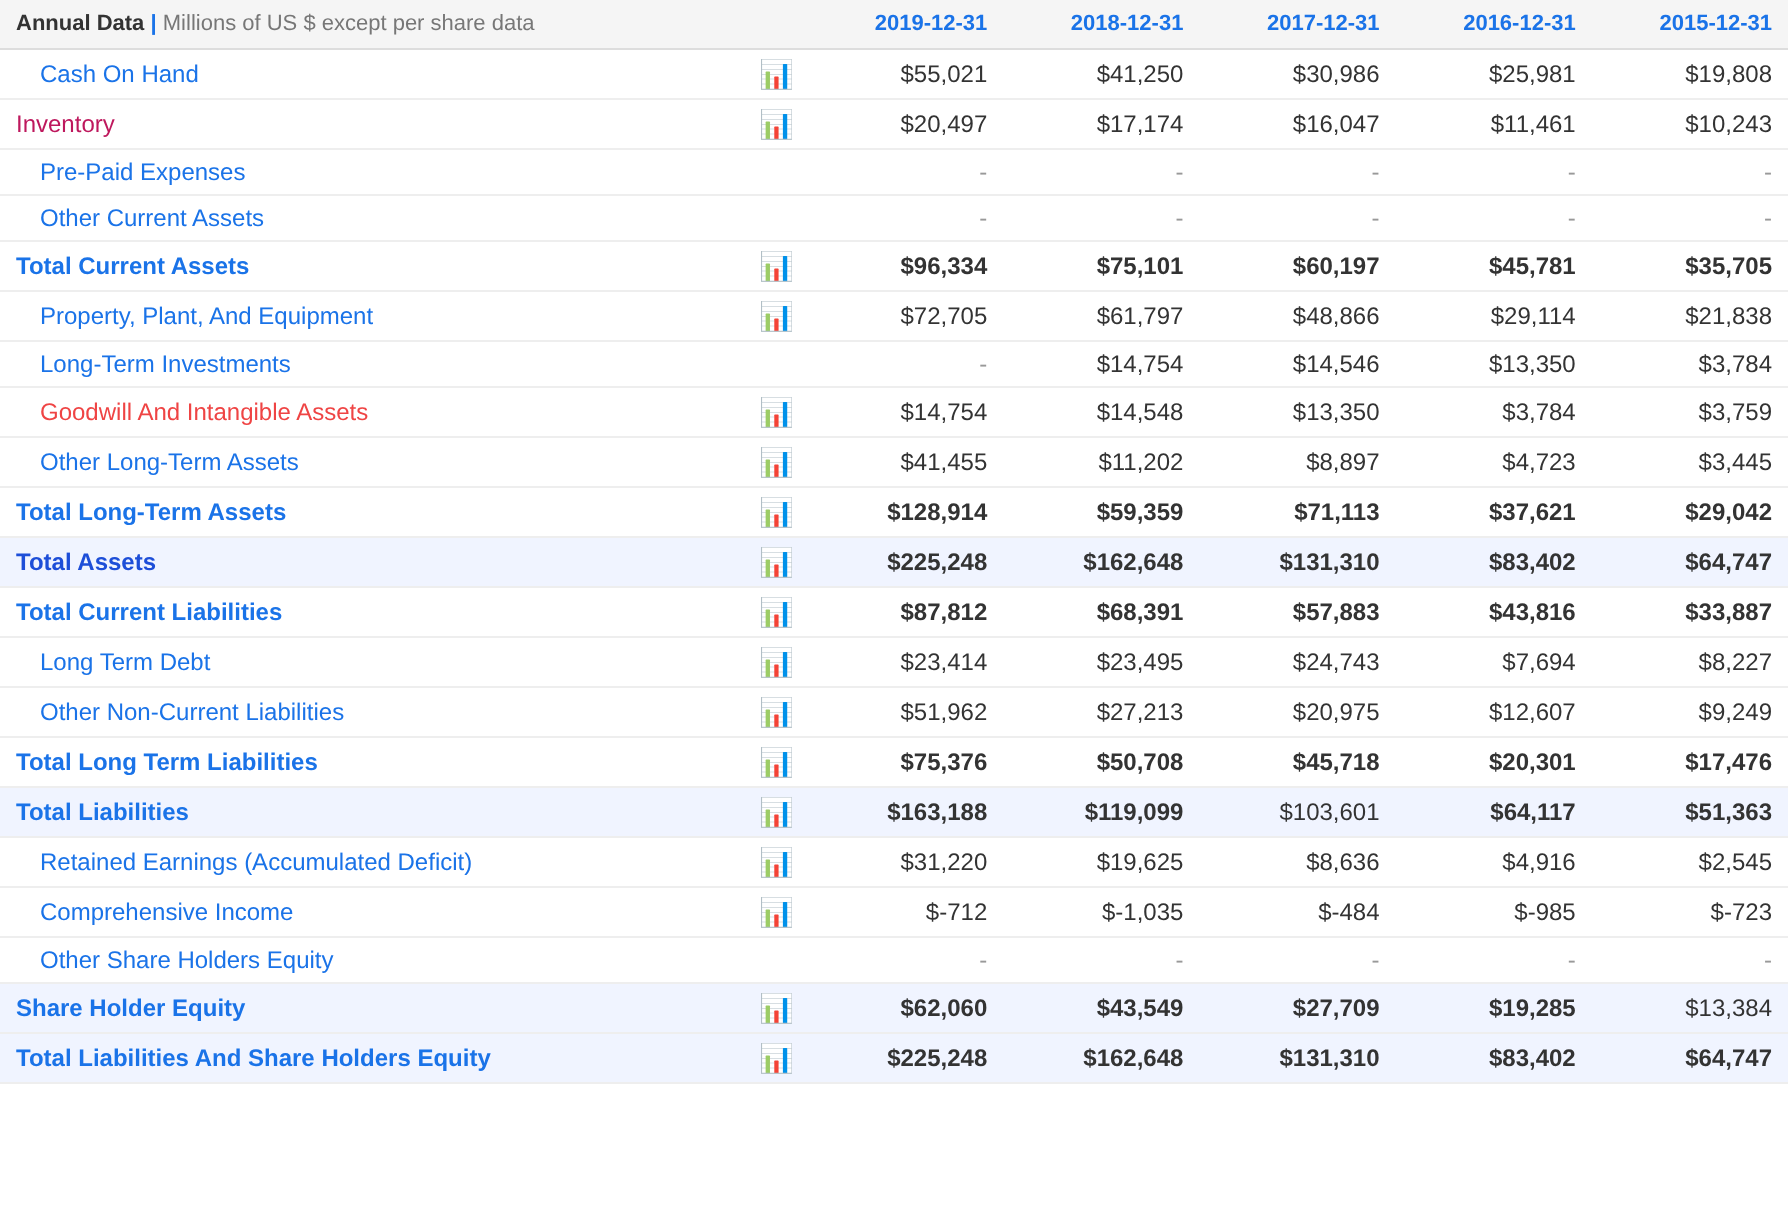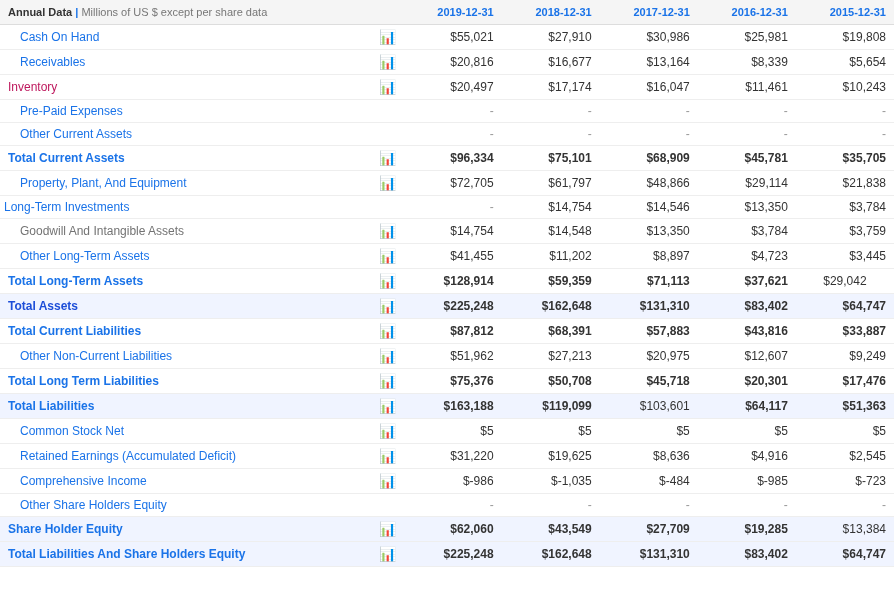--- a/index.html
+++ b/index.html
@@ -40,33 +40,24 @@
         <th style="cursor:pointer; color:#1a73e8;">2017-12-31</th>
         <th style="cursor:pointer; color:#1a73e8;">2016-12-31</th>
         <th style="cursor:pointer; color:#1a73e8;">2015-12-31</th>
       </tr>
     </thead>
     <tbody id="table-body">
     <tr style="background: rgb(255, 255, 255);">
           <td style="padding-left: 20px; font-weight: normal; color: rgb(26, 115, 232); cursor: pointer;">Cash On Hand</td>
           <td style="text-align: center; padding: 4px;"><span style="display: inline-block; cursor: pointer; font-size: 14px; color: rgb(136, 136, 136);">📊</span></td>
           <td style="font-weight: normal;">$55,021</td>
-          <td style="font-weight: normal;">$27,910</td>
+          <td style="font-weight: normal;">$41,250</td>
           <td style="font-weight: normal;">$30,986</td>
           <td style="font-weight: normal;">$25,981</td>
           <td style="font-weight: normal;">$19,808</td>
-        </tr>
-        <tr style="background: rgb(255, 255, 255);">
-          <td style="padding-left: 20px; font-weight: normal; color: rgb(26, 115, 232); cursor: pointer;">Receivables</td>
-          <td style="text-align: center; padding: 4px;"><span style="display: inline-block; cursor: pointer; font-size: 14px; color: rgb(136, 136, 136);">📊</span></td>
-          <td style="font-weight: normal;">$20,816</td>
-          <td style="font-weight: normal;">$16,677</td>
-          <td style="font-weight: normal;">$13,164</td>
-          <td style="font-weight: normal;">$8,339</td>
-          <td style="font-weight: normal;">$5,654</td>
         </tr>
         <tr style="background: rgb(255, 255, 255);">
           <td style="font-weight: normal; color: #be185d; cursor: pointer;">Inventory</td>
           <td style="text-align: center; padding: 4px;"><span style="display: inline-block; cursor: pointer; font-size: 14px; color: rgb(136, 136, 136);">📊</span></td>
           <td style="font-weight: normal;">$20,497</td>
           <td style="font-weight: normal;">$17,174</td>
           <td style="font-weight: normal;">$16,047</td>
           <td style="font-weight: normal;">$11,461</td>
           <td style="font-weight: normal;">$10,243</td>
         </tr>
@@ -86,44 +77,44 @@
           <td style="font-weight: normal; color: rgb(153, 153, 153);">-</td>
           <td style="font-weight: normal; color: rgb(153, 153, 153);">-</td>
           <td style="font-weight: normal; color: rgb(153, 153, 153);">-</td>
           <td style="font-weight: normal; color: rgb(153, 153, 153);">-</td>
         </tr>
         <tr style="background: rgb(255, 255, 255);">
           <td style="padding-left: 8px; font-weight: bold; color: rgb(26, 115, 232); cursor: pointer;">Total Current Assets</td>
           <td style="text-align: center; padding: 4px;"><span style="display: inline-block; cursor: pointer; font-size: 14px; color: rgb(136, 136, 136);">📊</span></td>
           <td style="font-weight: bold;">$96,334</td>
           <td style="font-weight: bold;">$75,101</td>
-          <td style="font-weight: bold;">$68,909</td>
+          <td style="font-weight: bold;">$60,197</td>
           <td style="font-weight: bold;">$45,781</td>
           <td style="font-weight: bold;">$35,705</td>
         </tr>
         <tr style="background: rgb(255, 255, 255);">
           <td style="padding-left: 20px; font-weight: normal; color: rgb(26, 115, 232); cursor: pointer;">Property, Plant, And Equipment</td>
           <td style="text-align: center; padding: 4px;"><span style="display: inline-block; cursor: pointer; font-size: 14px; color: rgb(136, 136, 136);">📊</span></td>
           <td style="font-weight: normal;">$72,705</td>
           <td style="font-weight: normal;">$61,797</td>
           <td style="font-weight: normal;">$48,866</td>
           <td style="font-weight: normal;">$29,114</td>
           <td style="font-weight: normal;">$21,838</td>
         </tr>
         <tr style="background: rgb(255, 255, 255);">
-          <td style="padding-left: 4px; font-weight: normal; color: rgb(26, 115, 232); cursor: pointer;">Long-Term Investments</td>
+          <td style="padding-left: 20px; font-weight: normal; color: rgb(26, 115, 232); cursor: pointer;">Long-Term Investments</td>
           <td style="text-align: center; padding: 4px;"></td>
           <td style="font-weight: normal; color: rgb(153, 153, 153);">-</td>
           <td style="font-weight: normal;">$14,754</td>
           <td style="font-weight: normal;">$14,546</td>
           <td style="font-weight: normal;">$13,350</td>
           <td style="font-weight: normal;">$3,784</td>
         </tr>
         <tr style="background: rgb(255, 255, 255);">
-          <td style="padding-left: 20px; font-weight: normal; color: #737373; cursor: pointer;">Goodwill And Intangible Assets</td>
+          <td style="padding-left: 20px; font-weight: normal; color: #ef4444; cursor: pointer;">Goodwill And Intangible Assets</td>
           <td style="text-align: center; padding: 4px;"><span style="display: inline-block; cursor: pointer; font-size: 14px; color: rgb(136, 136, 136);">📊</span></td>
           <td style="font-weight: normal;">$14,754</td>
           <td style="font-weight: normal;">$14,548</td>
           <td style="font-weight: normal;">$13,350</td>
           <td style="font-weight: normal;">$3,784</td>
           <td style="font-weight: normal;">$3,759</td>
         </tr>
         <tr style="background: rgb(255, 255, 255);">
           <td style="padding-left: 20px; font-weight: normal; color: rgb(26, 115, 232); cursor: pointer;">Other Long-Term Assets</td>
           <td style="text-align: center; padding: 4px;"><span style="display: inline-block; cursor: pointer; font-size: 14px; color: rgb(136, 136, 136);">📊</span></td>
@@ -133,41 +124,50 @@
           <td style="font-weight: normal;">$4,723</td>
           <td style="font-weight: normal;">$3,445</td>
         </tr>
         <tr style="background: rgb(255, 255, 255);">
           <td style="padding-left: 8px; font-weight: bold; color: rgb(26, 115, 232); cursor: pointer;">Total Long-Term Assets</td>
           <td style="text-align: center; padding: 4px;"><span style="display: inline-block; cursor: pointer; font-size: 14px; color: rgb(136, 136, 136);">📊</span></td>
           <td style="font-weight: bold;">$128,914</td>
           <td style="font-weight: bold;">$59,359</td>
           <td style="font-weight: bold;">$71,113</td>
           <td style="font-weight: bold;">$37,621</td>
-          <td style="font-weight: normal; text-align: center;">$29,042</td>
+          <td style="font-weight: bold;">$29,042</td>
         </tr>
         <tr style="background: rgb(240, 244, 255);">
           <td style="padding-left: 8px; font-weight: bold; color: #1d4ed8; cursor: pointer;">Total Assets</td>
           <td style="text-align: center; padding: 4px;"><span style="display: inline-block; cursor: pointer; font-size: 14px; color: rgb(136, 136, 136);">📊</span></td>
           <td style="font-weight: bold;">$225,248</td>
           <td style="font-weight: bold;">$162,648</td>
           <td style="font-weight: bold;">$131,310</td>
           <td style="font-weight: bold;">$83,402</td>
           <td style="font-weight: bold;">$64,747</td>
         </tr>
         <tr style="background: rgb(255, 255, 255);">
           <td style="padding-left: 8px; font-weight: bold; color: rgb(26, 115, 232); cursor: pointer;">Total Current Liabilities</td>
           <td style="text-align: center; padding: 4px;"><span style="display: inline-block; cursor: pointer; font-size: 14px; color: rgb(136, 136, 136);">📊</span></td>
           <td style="font-weight: bold;">$87,812</td>
           <td style="font-weight: bold;">$68,391</td>
           <td style="font-weight: bold;">$57,883</td>
           <td style="font-weight: bold;">$43,816</td>
           <td style="font-weight: bold;">$33,887</td>
         </tr>
         <tr style="background: rgb(255, 255, 255);">
+          <td style="padding-left: 20px; font-weight: normal; color: rgb(26, 115, 232); cursor: pointer;">Long Term Debt</td>
+          <td style="text-align: center; padding: 4px;"><span style="display: inline-block; cursor: pointer; font-size: 14px; color: rgb(136, 136, 136);">📊</span></td>
+          <td style="font-weight: normal;">$23,414</td>
+          <td style="font-weight: normal;">$23,495</td>
+          <td style="font-weight: normal;">$24,743</td>
+          <td style="font-weight: normal;">$7,694</td>
+          <td style="font-weight: normal;">$8,227</td>
+        </tr>
+        <tr style="background: rgb(255, 255, 255);">
           <td style="padding-left: 20px; font-weight: normal; color: rgb(26, 115, 232); cursor: pointer;">Other Non-Current Liabilities</td>
           <td style="text-align: center; padding: 4px;"><span style="display: inline-block; cursor: pointer; font-size: 14px; color: rgb(136, 136, 136);">📊</span></td>
           <td style="font-weight: normal;">$51,962</td>
           <td style="font-weight: normal;">$27,213</td>
           <td style="font-weight: normal;">$20,975</td>
           <td style="font-weight: normal;">$12,607</td>
           <td style="font-weight: normal;">$9,249</td>
         </tr>
         <tr style="background: rgb(255, 255, 255);">
           <td style="padding-left: 8px; font-weight: bold; color: rgb(26, 115, 232); cursor: pointer;">Total Long Term Liabilities</td>
@@ -181,41 +181,32 @@
         <tr style="background: rgb(240, 244, 255);">
           <td style="padding-left: 8px; font-weight: bold; color: rgb(26, 115, 232); cursor: pointer;">Total Liabilities</td>
           <td style="text-align: center; padding: 4px;"><span style="display: inline-block; cursor: pointer; font-size: 14px; color: rgb(136, 136, 136);">📊</span></td>
           <td style="font-weight: bold;">$163,188</td>
           <td style="font-weight: bold;">$119,099</td>
           <td style="font-weight: normal;">$103,601</td>
           <td style="font-weight: bold;">$64,117</td>
           <td style="font-weight: bold;">$51,363</td>
         </tr>
         <tr style="background: rgb(255, 255, 255);">
-          <td style="padding-left: 20px; font-weight: normal; color: rgb(26, 115, 232); cursor: pointer;">Common Stock Net</td>
-          <td style="text-align: center; padding: 4px;"><span style="display: inline-block; cursor: pointer; font-size: 14px; color: rgb(136, 136, 136);">📊</span></td>
-          <td style="font-weight: normal;">$5</td>
-          <td style="font-weight: normal;">$5</td>
-          <td style="font-weight: normal;">$5</td>
-          <td style="font-weight: normal;">$5</td>
-          <td style="font-weight: normal;">$5</td>
-        </tr>
-        <tr style="background: rgb(255, 255, 255);">
           <td style="padding-left: 20px; font-weight: normal; color: rgb(26, 115, 232); cursor: pointer;">Retained Earnings (Accumulated Deficit)</td>
           <td style="text-align: center; padding: 4px;"><span style="display: inline-block; cursor: pointer; font-size: 14px; color: rgb(136, 136, 136);">📊</span></td>
           <td style="font-weight: normal;">$31,220</td>
           <td style="font-weight: normal;">$19,625</td>
           <td style="font-weight: normal;">$8,636</td>
           <td style="font-weight: normal;">$4,916</td>
           <td style="font-weight: normal;">$2,545</td>
         </tr>
         <tr style="background: rgb(255, 255, 255);">
           <td style="padding-left: 20px; font-weight: normal; color: rgb(26, 115, 232); cursor: pointer;">Comprehensive Income</td>
           <td style="text-align: center; padding: 4px;"><span style="display: inline-block; cursor: pointer; font-size: 14px; color: rgb(136, 136, 136);">📊</span></td>
-          <td style="font-weight: normal;">$-986</td>
+          <td style="font-weight: normal;">$-712</td>
           <td style="font-weight: normal;">$-1,035</td>
           <td style="font-weight: normal;">$-484</td>
           <td style="font-weight: normal;">$-985</td>
           <td style="font-weight: normal; margin-top: 39px;">$-723</td>
         </tr>
         <tr style="background: rgb(255, 255, 255);">
           <td style="padding-left: 20px; font-weight: normal; color: rgb(26, 115, 232); cursor: pointer;">Other Share Holders Equity</td>
           <td style="text-align: center; padding: 4px;"></td>
           <td style="font-weight: normal; color: rgb(153, 153, 153);">-</td>
           <td style="font-weight: normal; color: rgb(153, 153, 153);">-</td>

